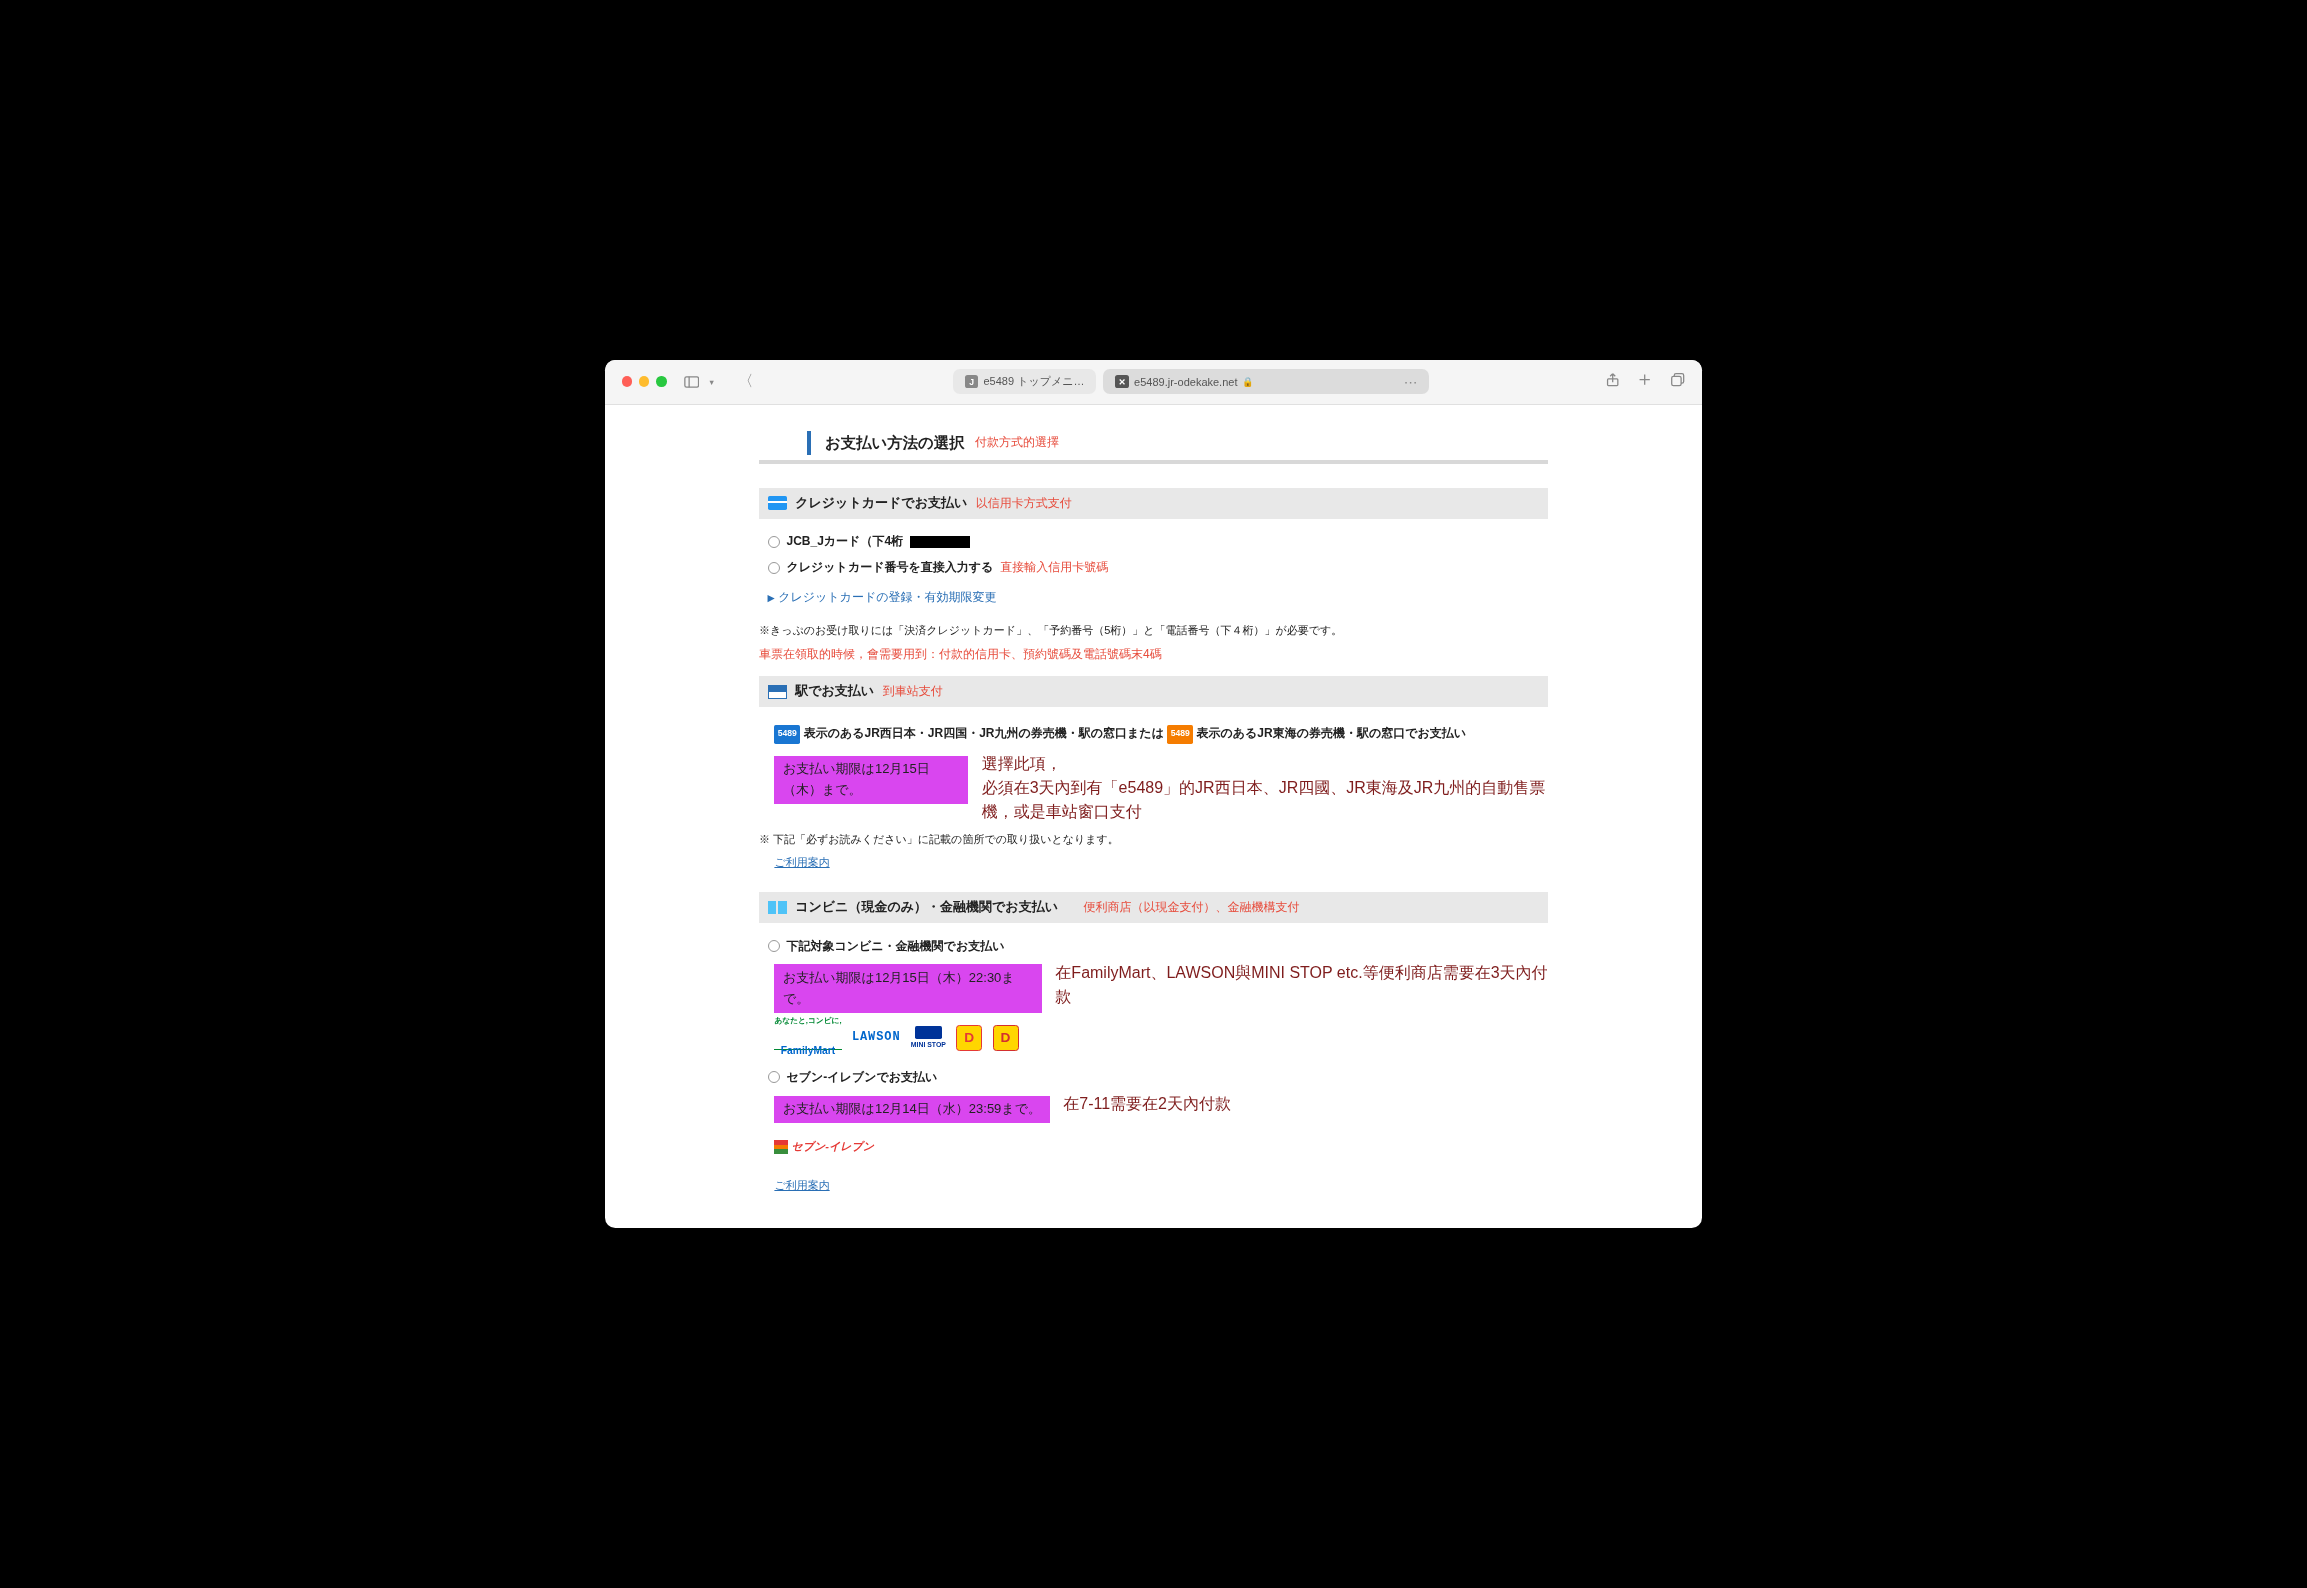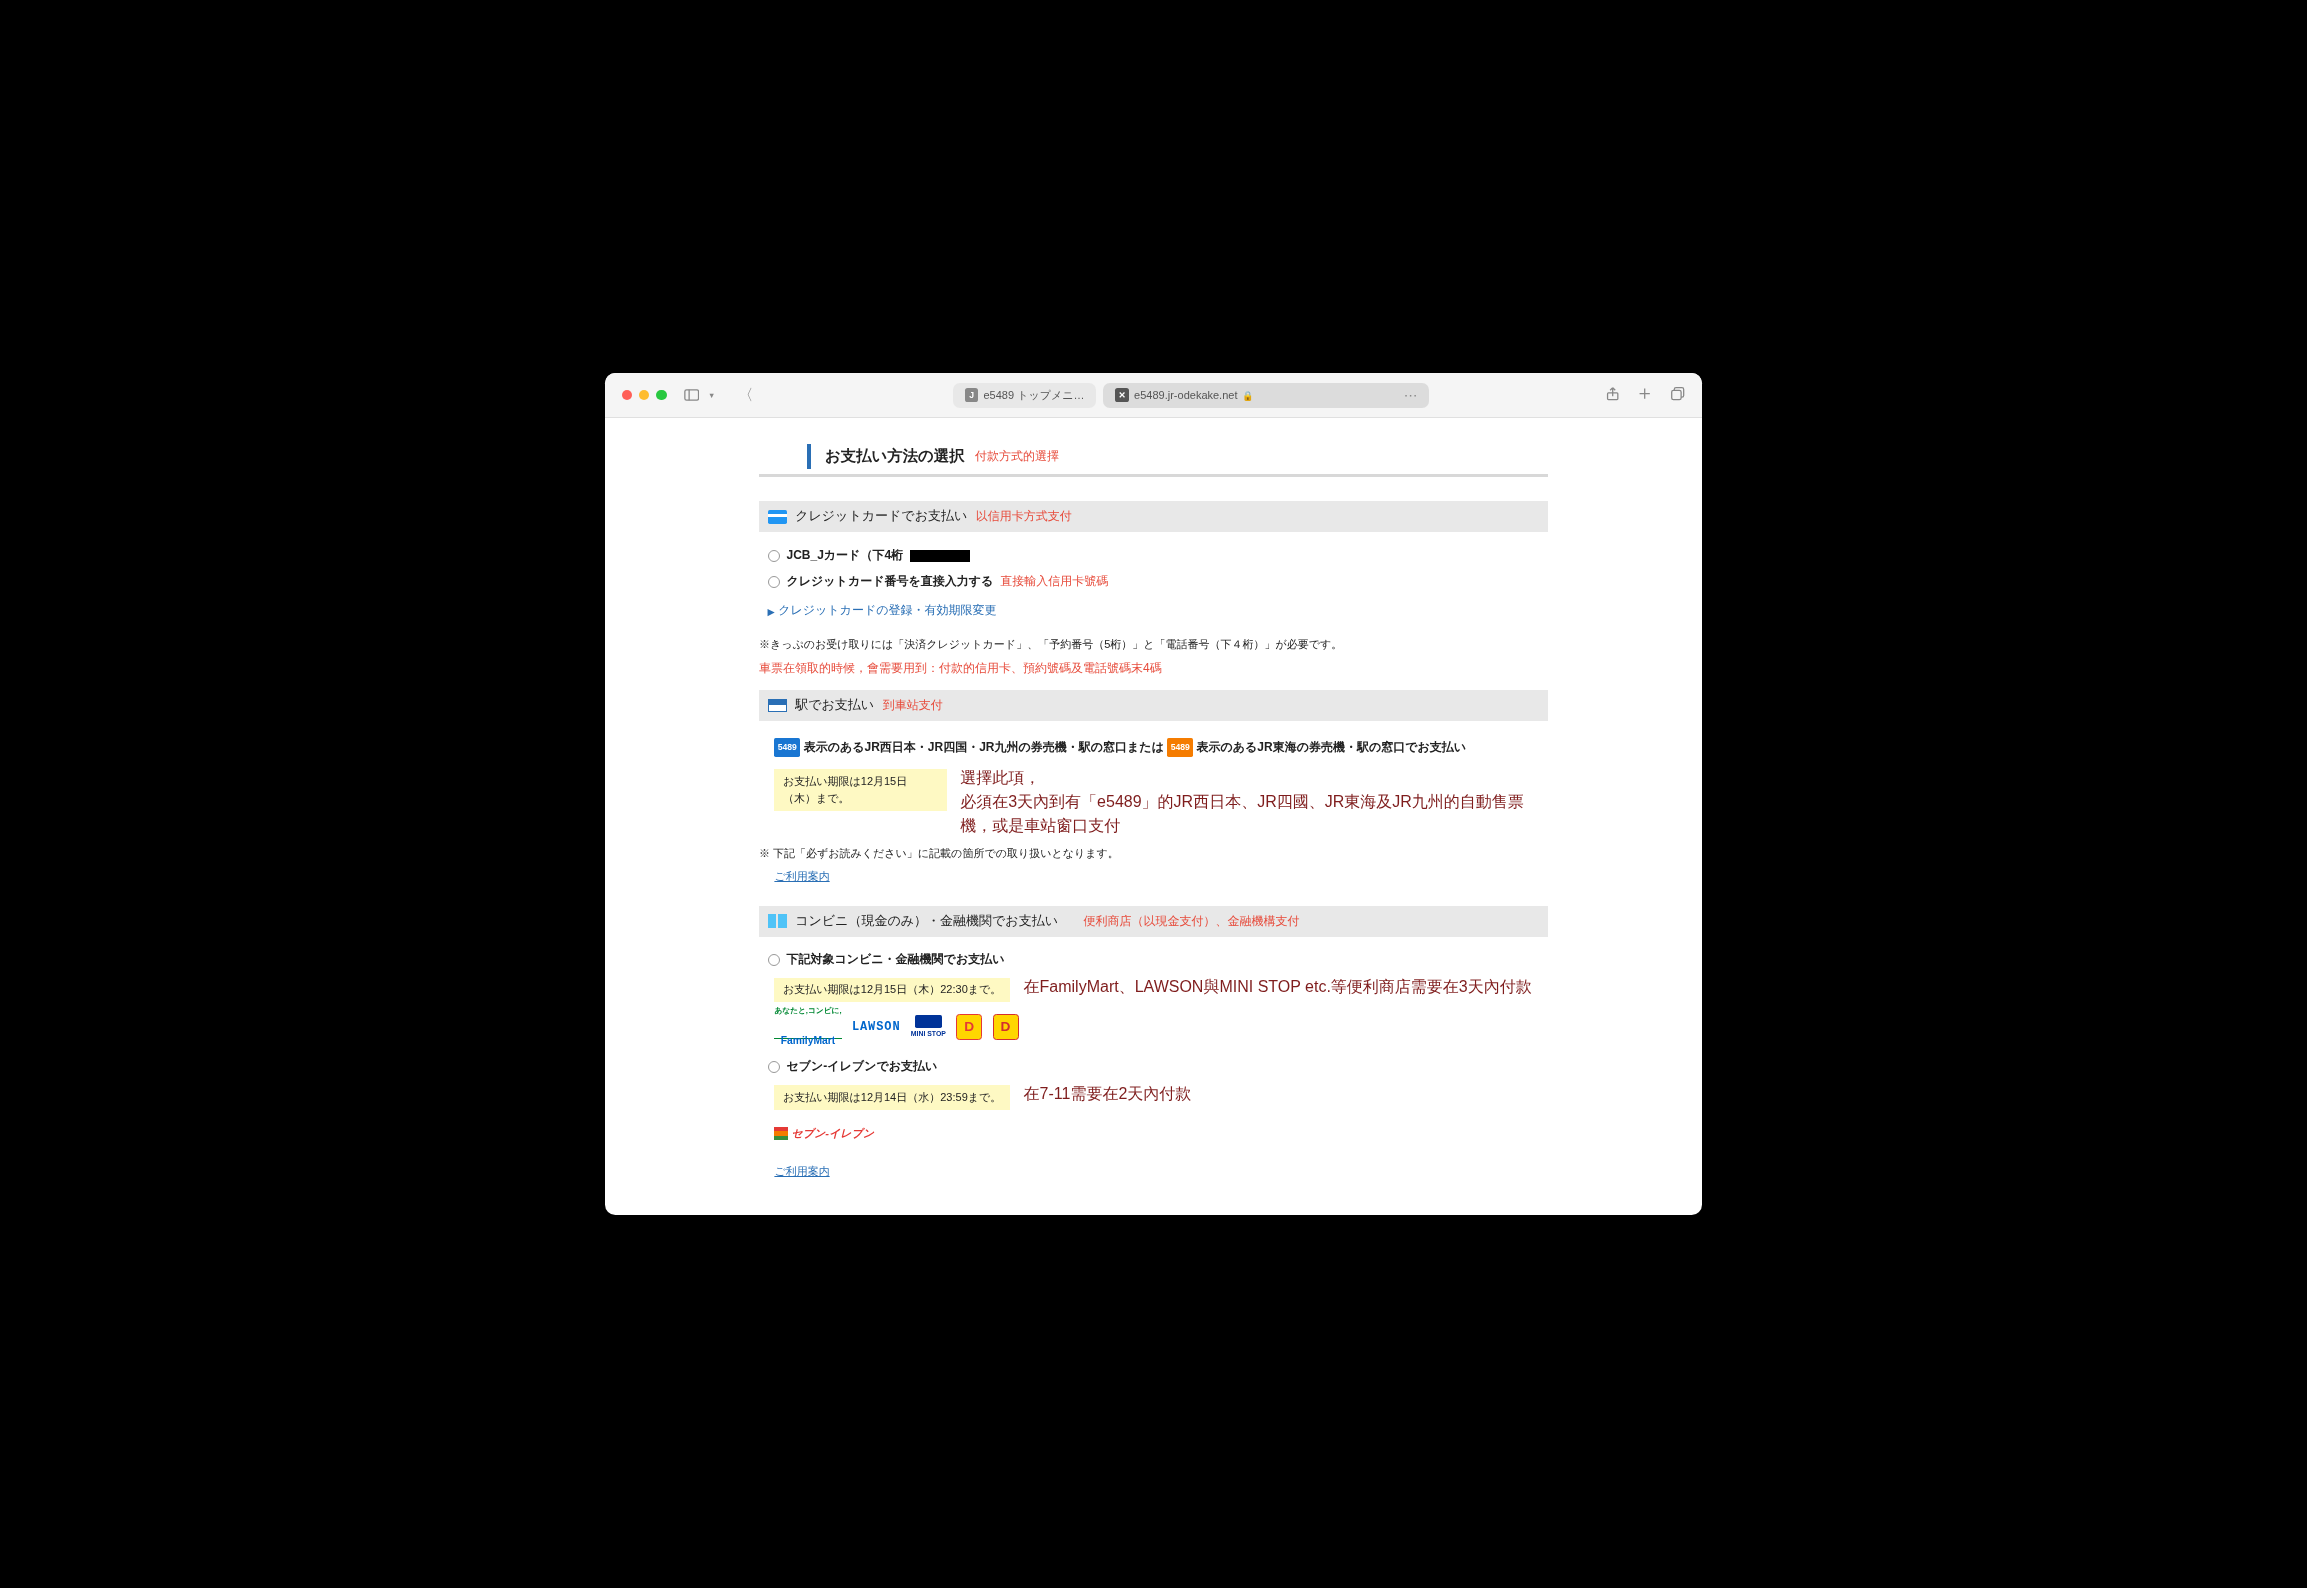--- a/index.html
+++ b/index.html
@@ -80,21 +80,21 @@
     .page-title { font-size: 15.4px; font-weight: bold; }
     .annotation { color: #e74c3c; font-size: 12px; }
     .page-title-underline { height: 3.4px; background: #d8d8d8; margin-bottom: 24px; }
 
     .section-header {
       background: #e8e8e8;
       padding: 5.1px 8.6px;
       display: flex; align-items: center; gap: 8.6px;
       margin-bottom: 10.3px;
     }
-    .section-header .title { font-weight: normal; font-size: 13px; }
+    .section-header .title { font-weight: bold; font-size: 13px; }
     .icon-card {
       width: 19px; height: 13.7px; background: #2196f3;
       border-radius: 1.7px; position: relative;
     }
     .icon-card::after { content:""; position:absolute; top:4.3px; left:0; right:0; height:2.6px; background:#fff; }
     .icon-station {
       width: 19px; height: 13.7px;
       background: linear-gradient(#2a6fb5 50%, #fff 50%);
       border: 0.9px solid #2a6fb5;
     }
@@ -128,24 +128,24 @@
     .note-red { color: #e74c3c; font-size: 12px; margin-bottom: 12px; }
 
     .badge-5489 {
       display: inline-block; background: #1976d2; color: #fff;
       font-size: 8.6px; font-weight: bold; padding: 2.6px 3.4px;
       border-radius: 1.7px; vertical-align: middle;
     }
     .badge-5489.orange { background: #f57c00; }
     .station-text { font-weight: bold; font-size: 12px; padding: 6.9px 0 6.9px 15.4px; }
     .highlight-box {
-      background: #fef9c3;
+      background: #d946ef;
       padding: 3.4px 8.6px;
       display: inline-block;
-      font-size: 11px;
+      font-size: 13px;
       margin: 5.1px 0 5.1px 15.4px;
     }
     .two-col { display: flex; align-items: flex-start; gap: 13.7px; }
     .col-annotation { color: #7f1d1d; font-size: 16px; line-height: 1.5; padding-top: 1.7px; }
 
     .store-logos {
       display: flex; gap: 10.3px; align-items: center;
       padding: 6.9px 0 13.7px 15.4px;
     }
     .logo { height: 24px; display: flex; flex-direction: column; align-items: center; justify-content: center; font-size: 7.7px; font-weight: bold; }

